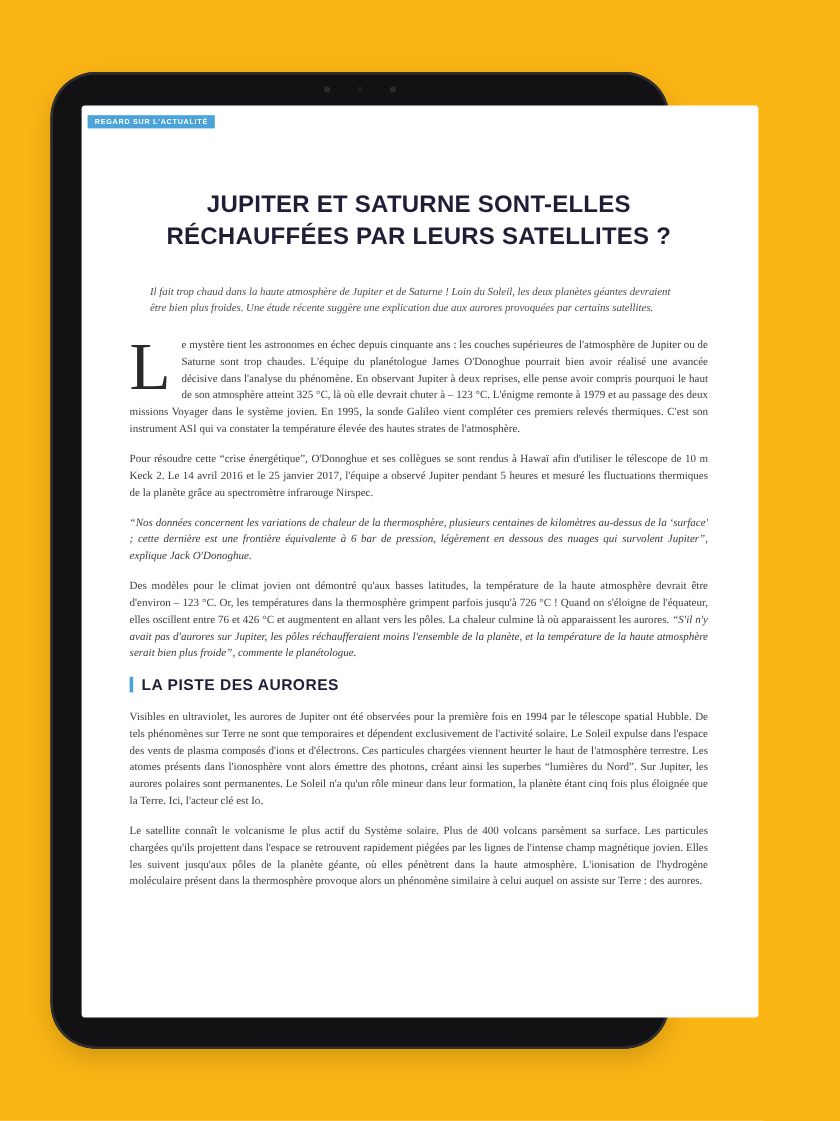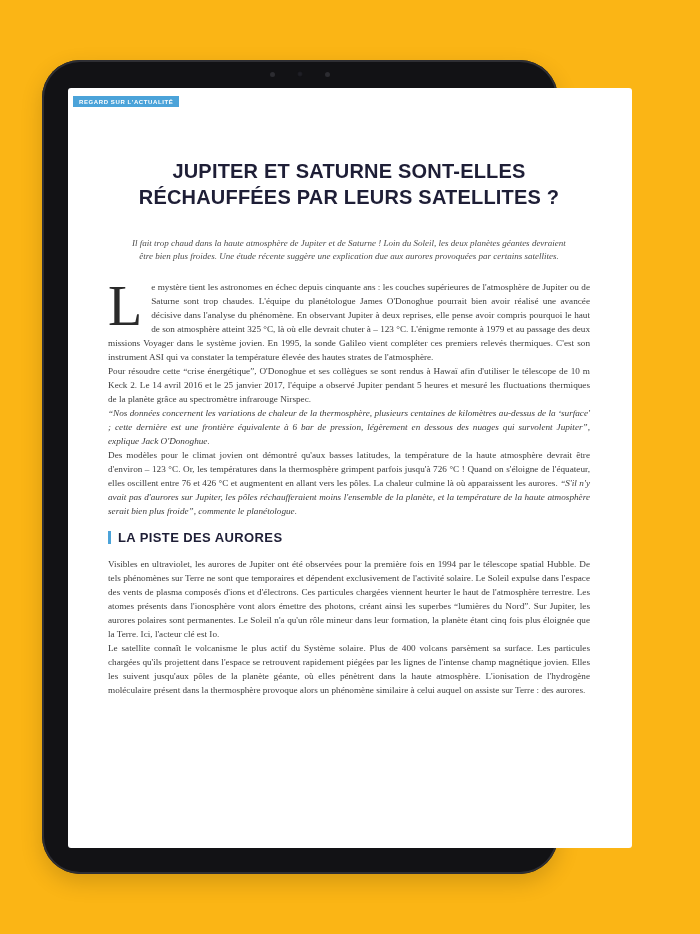--- a/index.html
+++ b/index.html
@@ -36,26 +36,26 @@
     letter-spacing:0.6px; padding:3px 6px 2px;
     text-transform:uppercase;
   }
   .content { padding: 70px 42px 0 40px; }
   .title {
     text-align:center; font-size:20px; font-weight:600;
     color:#1e1e36; line-height:1.32; letter-spacing:0.2px;
     max-width:492px; margin:0 auto;
   }
   .intro {
-    margin:26px auto 0; max-width:448px; text-align:center;
+    margin:26px auto 0; max-width:448px; 
     font-family:"Liberation Serif", serif; font-style:italic;
     font-size:9px; line-height:1.5; color:#4c4c4c;
   }
   .body {
-    font-family:"Liberation Serif", serif;
+    margin-top:11px; font-family:"Liberation Serif", serif;
     font-size:9.2px; line-height:14px; text-align:justify; color:#3c3c3c;
   }
   .body.first { margin-top:16px; }
   .dropcap {
     float:left; font-family:"Liberation Serif", serif;
     font-size:56px; line-height:48px; padding:2px 9px 0 0; color:#2a2a2a;
   }
   .italic { font-style:italic; }
   .section {
     display:flex; align-items:center; gap:7px;

